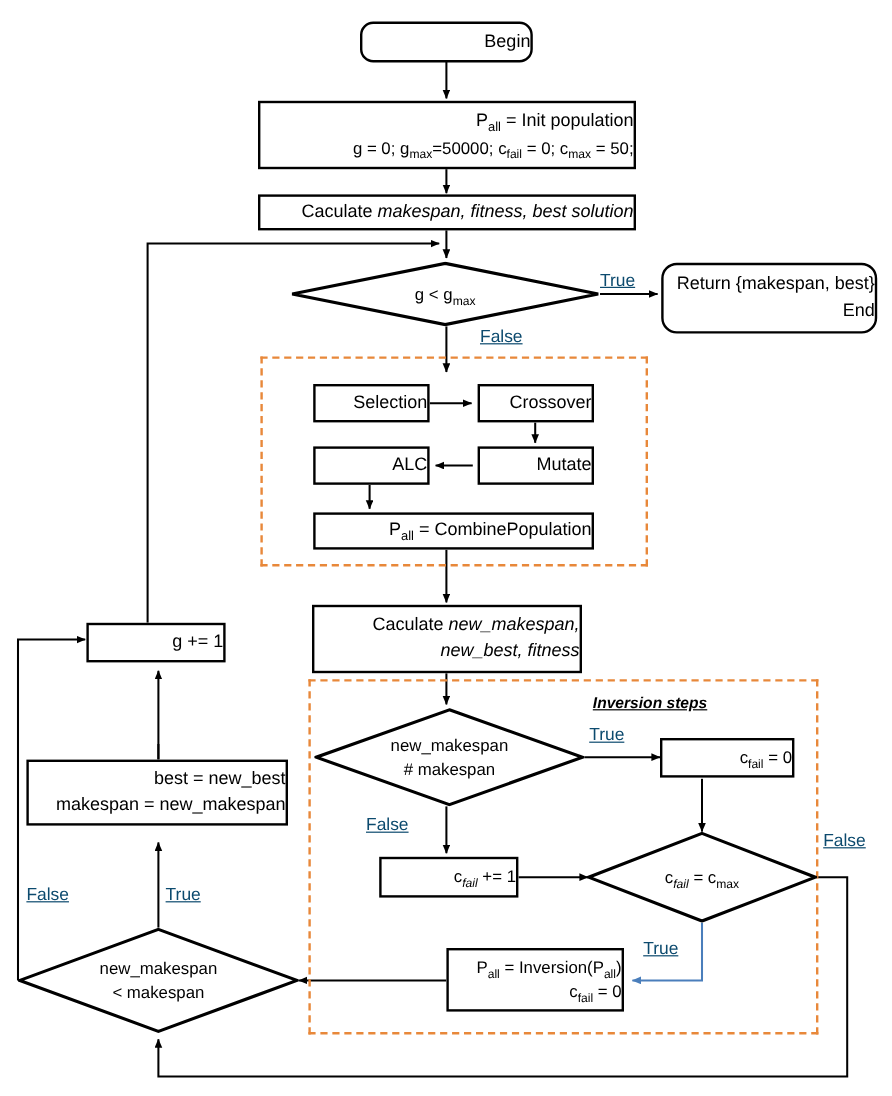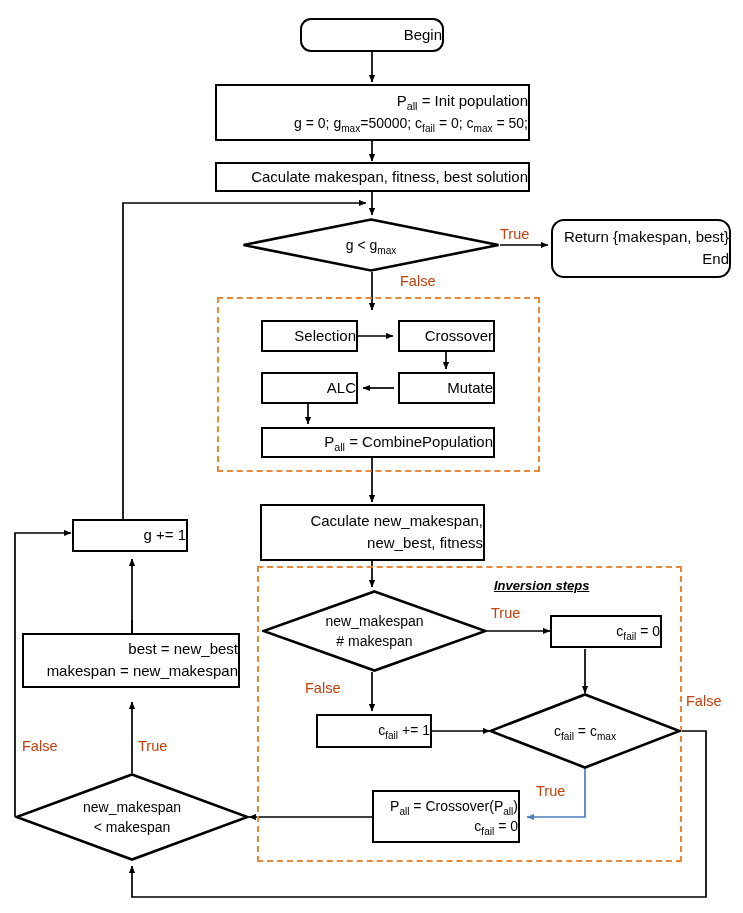--- a/index.html
+++ b/index.html
@@ -38,21 +38,21 @@
     border-radius:11px;
     background:#fff;
   }
   .lbl{
     display:block;
     line-height:1.25;
     white-space:nowrap;
   }
   .f15{font-size:15px;}
   .f14{font-size:14px;}
-  .ital{}
+  .ital{font-style:italic;}
   .diamond-wrap{
     position:absolute;
     z-index:5;
   }
   .diamond-wrap svg{
     position:absolute;left:0;top:0;
   }
   .diamond-txt{
     position:absolute;
     left:0;top:0;
@@ -62,24 +62,25 @@
     align-items:center;
     justify-content:center;
     text-align:center;
     font-size:14px;
     line-height:1.45;
     white-space:nowrap;
   }
   .edge-label{
     position:absolute;
     font-size:14.5px;
-    color:#c2410c;
+    color:#0c4a6e;
     background:transparent;
     z-index:6;
     white-space:nowrap;
+    text-decoration:underline;
   }
   .dashbox{
     position:absolute;
     border:2px dashed #E8883A;
     box-sizing:border-box;
     background:transparent;
     z-index:1;
   }
   .group-title{
     position:absolute;
@@ -252,21 +253,21 @@
     <svg width="192" height="76" viewBox="0 0 192 76">
       <polygon points="96,1.5 190.5,38 96,74.5 1.5,38" fill="#fff" stroke="#000" stroke-width="2.6"></polygon>
     </svg>
     <div class="diamond-txt">
       <span><span>c</span><sub class="ital">fail</sub><span> = c</span><sub>max</sub></span>
     </div>
   </div>
 
   <div class="node rect" style="left:372px;top:790px;width:148px;height:53px;">
     <span class="lbl f14">
-      <span>P</span><sub>all</sub><span> = Crossover(P</span><sub>all</sub><span>)</span>
+      <span>P</span><sub>all</sub><span> = Inversion(P</span><sub>all</sub><span>)</span>
     </span>
     <span class="lbl f14" style="margin-top:3px;">
       <span>c</span><sub>fail</sub><span> = 0</span>
     </span>
   </div>
 
   <div class="node rect" style="left:72px;top:519px;width:116px;height:33px;padding-left:24px;">
     <span class="lbl f15">g += 1</span>
   </div>
 

